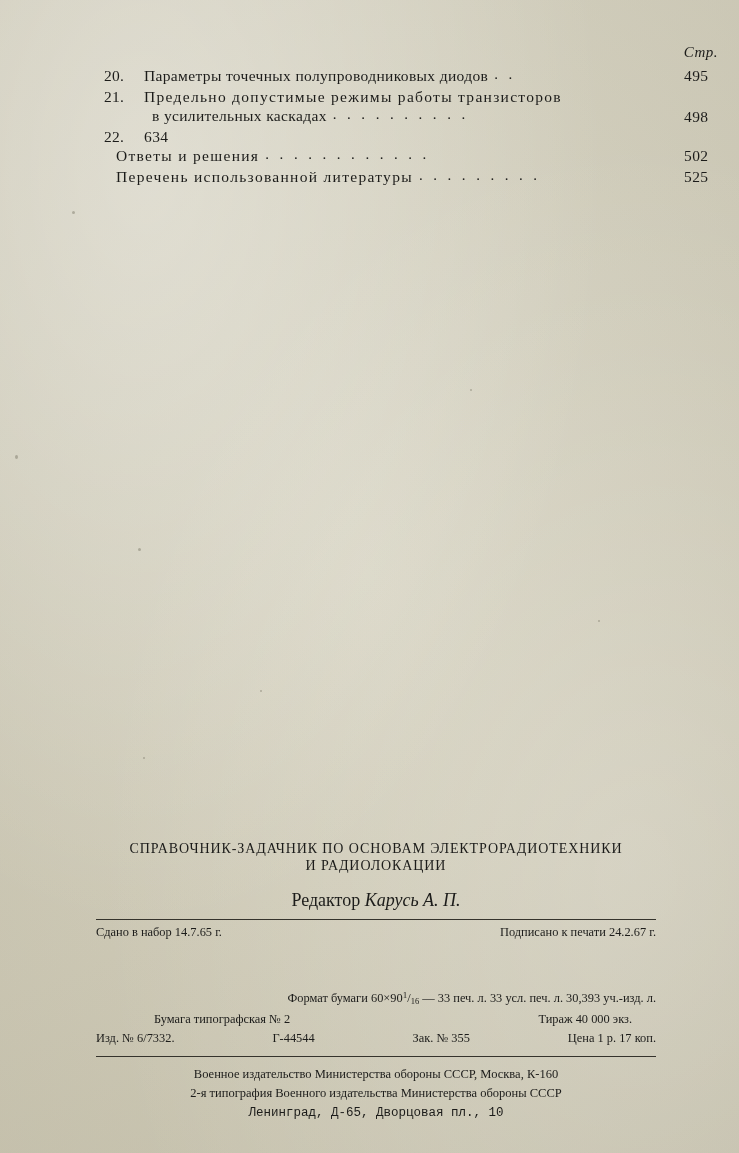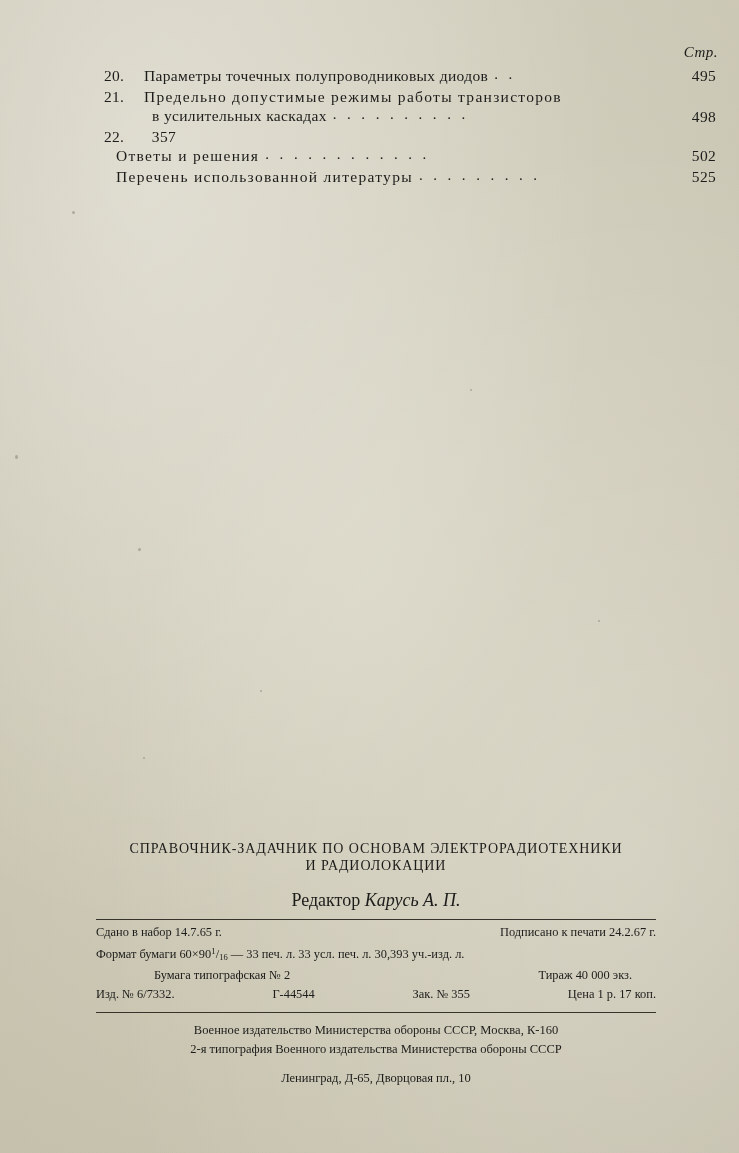--- a/index.html
+++ b/index.html
@@ -85,21 +85,21 @@
     bottom: 2px;
     overflow: hidden;
     white-space: nowrap;
     color: #1c1c1a;
     letter-spacing: 3.4px;
     font-size: 15px;
   }
   .toc-page {
     width: 40px;
     flex: 0 0 auto;
-    text-align: center;
+    text-align: left;
     font-size: 15.5px;
     letter-spacing: 0.4px;
   }
   .indent-cont { padding-left: 8px; }
   .plain-row .toc-body { padding-left: 0; }
 
   
   .colophon {
     position: absolute;
     left: 96px;
@@ -131,40 +131,40 @@
     margin-top: 9px;
     margin-bottom: 0;
   }
   .specs {
     font-size: 12.4px;
     line-height: 18.5px;
     padding-top: 3px;
   }
   .specs .row { display: flex; }
   .specs .row.spread { justify-content: space-between; }
-  .specs .row.center { justify-content: flex-start; }
+  .specs .row.center { justify-content: flex-end; margin-top: 44px; }
   .specs .c-left { text-align: left; }
   .specs .c-right { text-align: right; }
   .specs .three { display: flex; justify-content: space-between; }
   .specs .three > div { white-space: nowrap; }
   sub.frac {
     font-size: 8.5px;
     vertical-align: -2px;
   }
   sup.frac {
     font-size: 9px;
     vertical-align: 4px;
   }
   .imprint {
     margin-top: 8px;
     text-align: center;
     font-size: 12.5px;
     line-height: 18.5px;
   }
-  .imprint .last { margin-top: 11px; }
+  .imprint .last { margin-top: 2px; font-family: Liberation Mono, monospace; }
 </style>
 </head>
 <body>
 
 <div class="paper"></div>
 
 <div class="page">
 
   <div class="speck" style="left:72px;top:211px;width:3px;height:3px;"></div>
   <div class="speck" style="left:15px;top:455px;width:3px;height:4px;"></div>
@@ -198,21 +198,21 @@
         <div class="toc-line indent-cont">
           <span class="toc-text">в усилительных каскадах</span>
           <span class="leader">. . . . . . . . . .</span>
         </div>
       </div>
       <div class="toc-page" style="align-self:flex-end;">498</div>
     </div>
 
     <div class="toc-row">
       <div class="toc-num">22.</div>
-      <div class="toc-page" style="align-self:flex-end;">357</div>
+      <div class="toc-page" style="align-self:flex-end;">634</div>
     </div>
 
     <div class="toc-row plain-row" style="padding-left:12px;">
       <div class="toc-body">
         <div class="toc-line">
           <span class="toc-text wide">Ответы и решения</span>
           <span class="leader">. . . . . . . . . . . .</span>
         </div>
       </div>
       <div class="toc-page">502</div>

